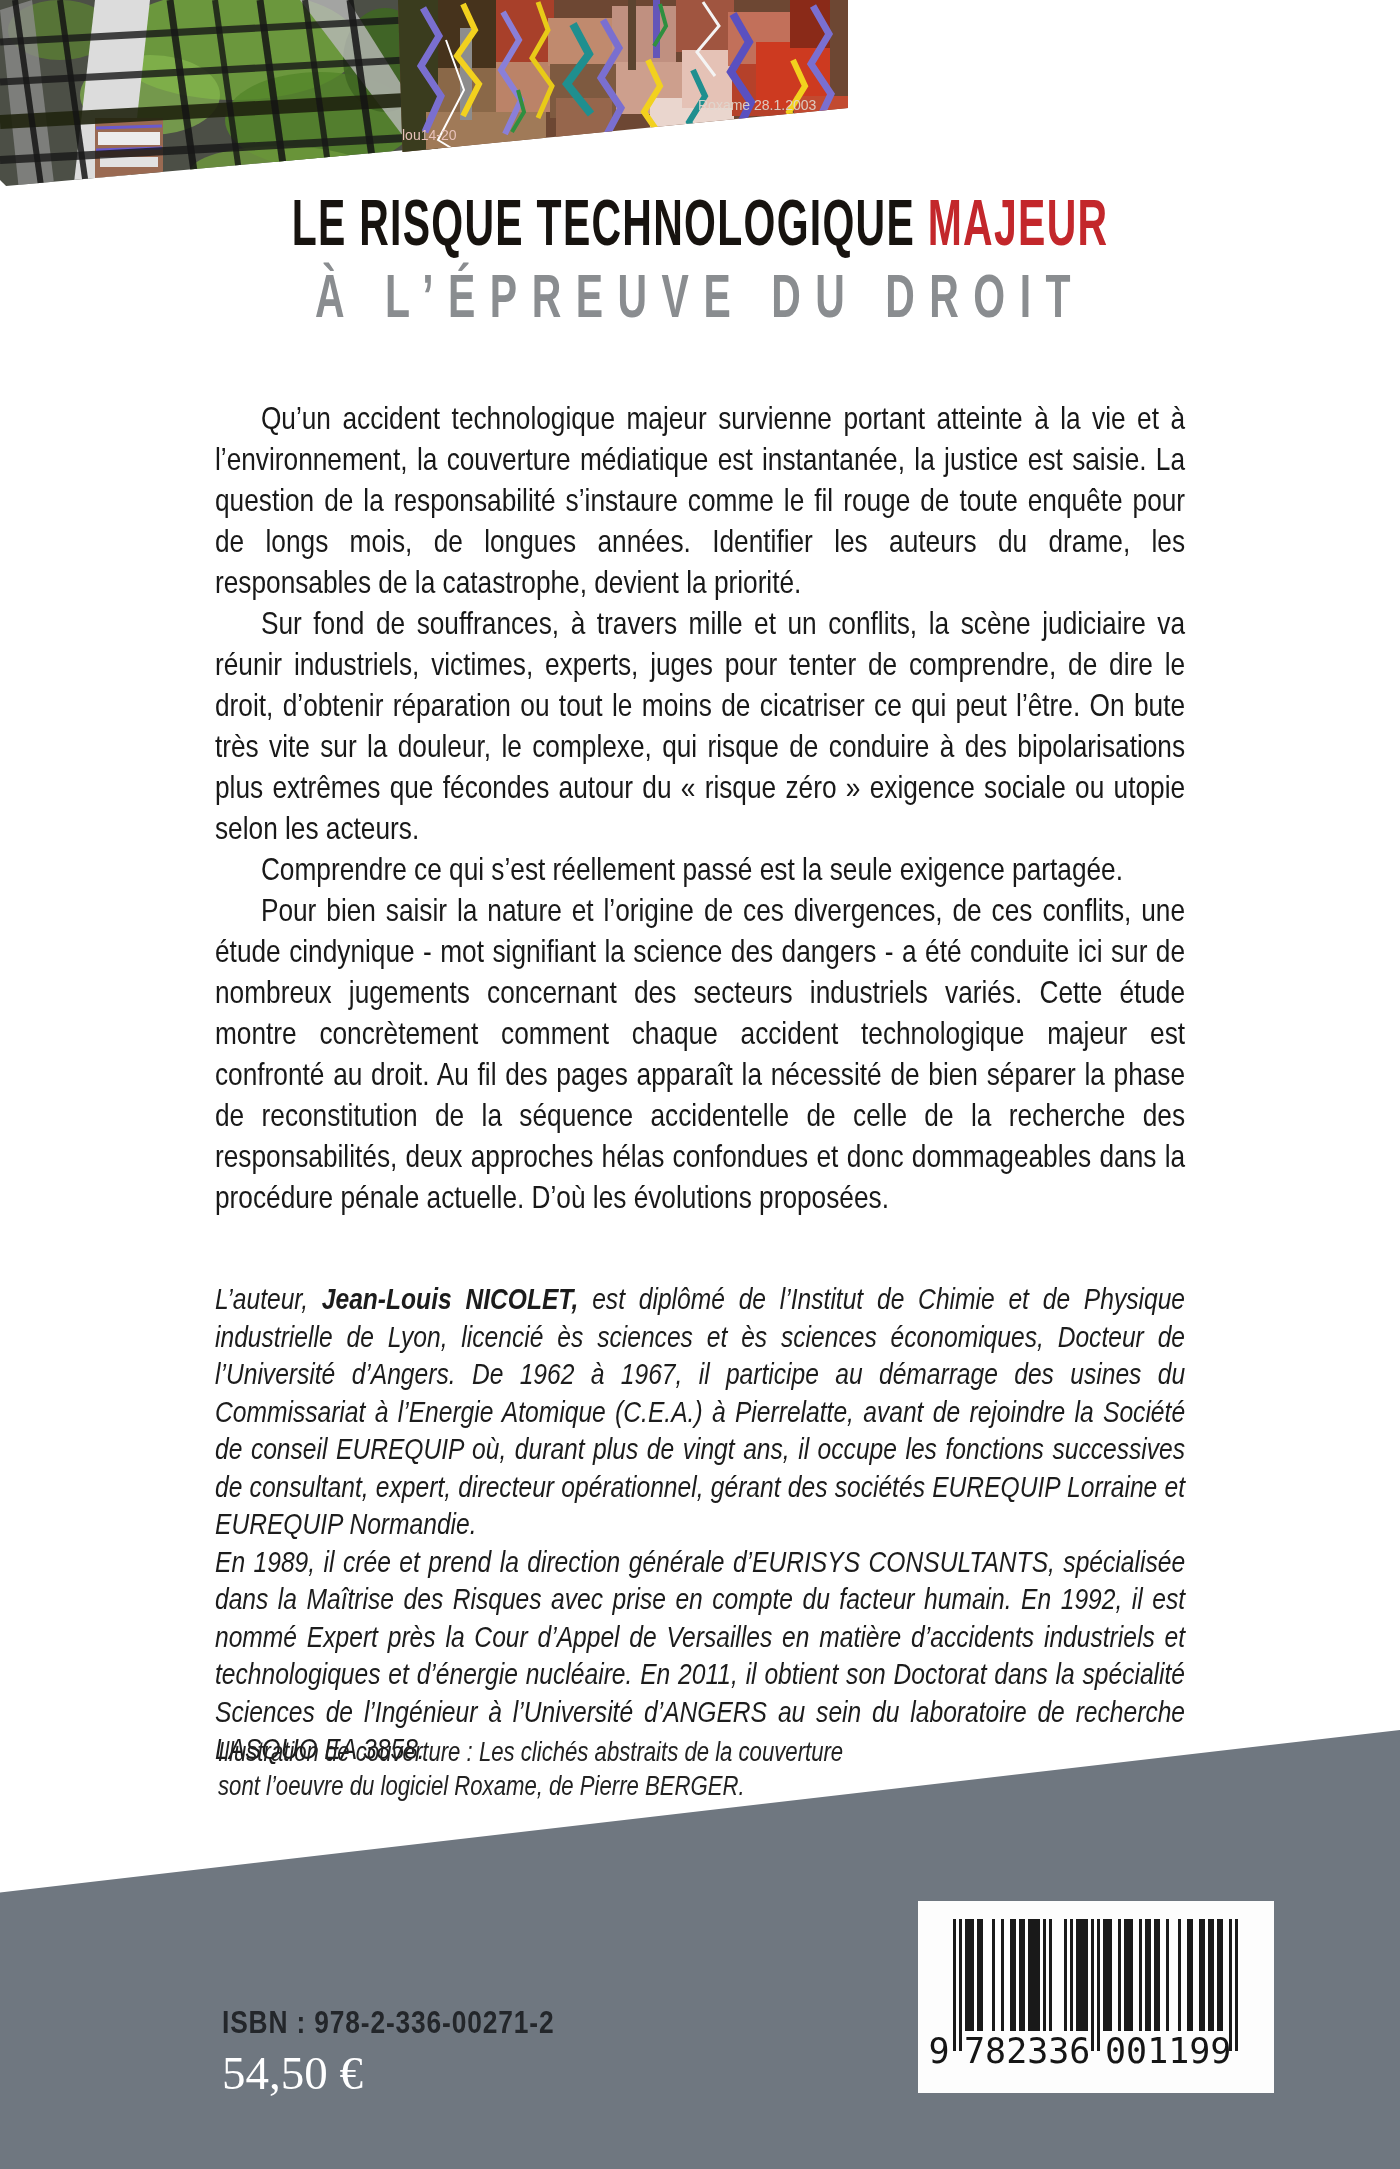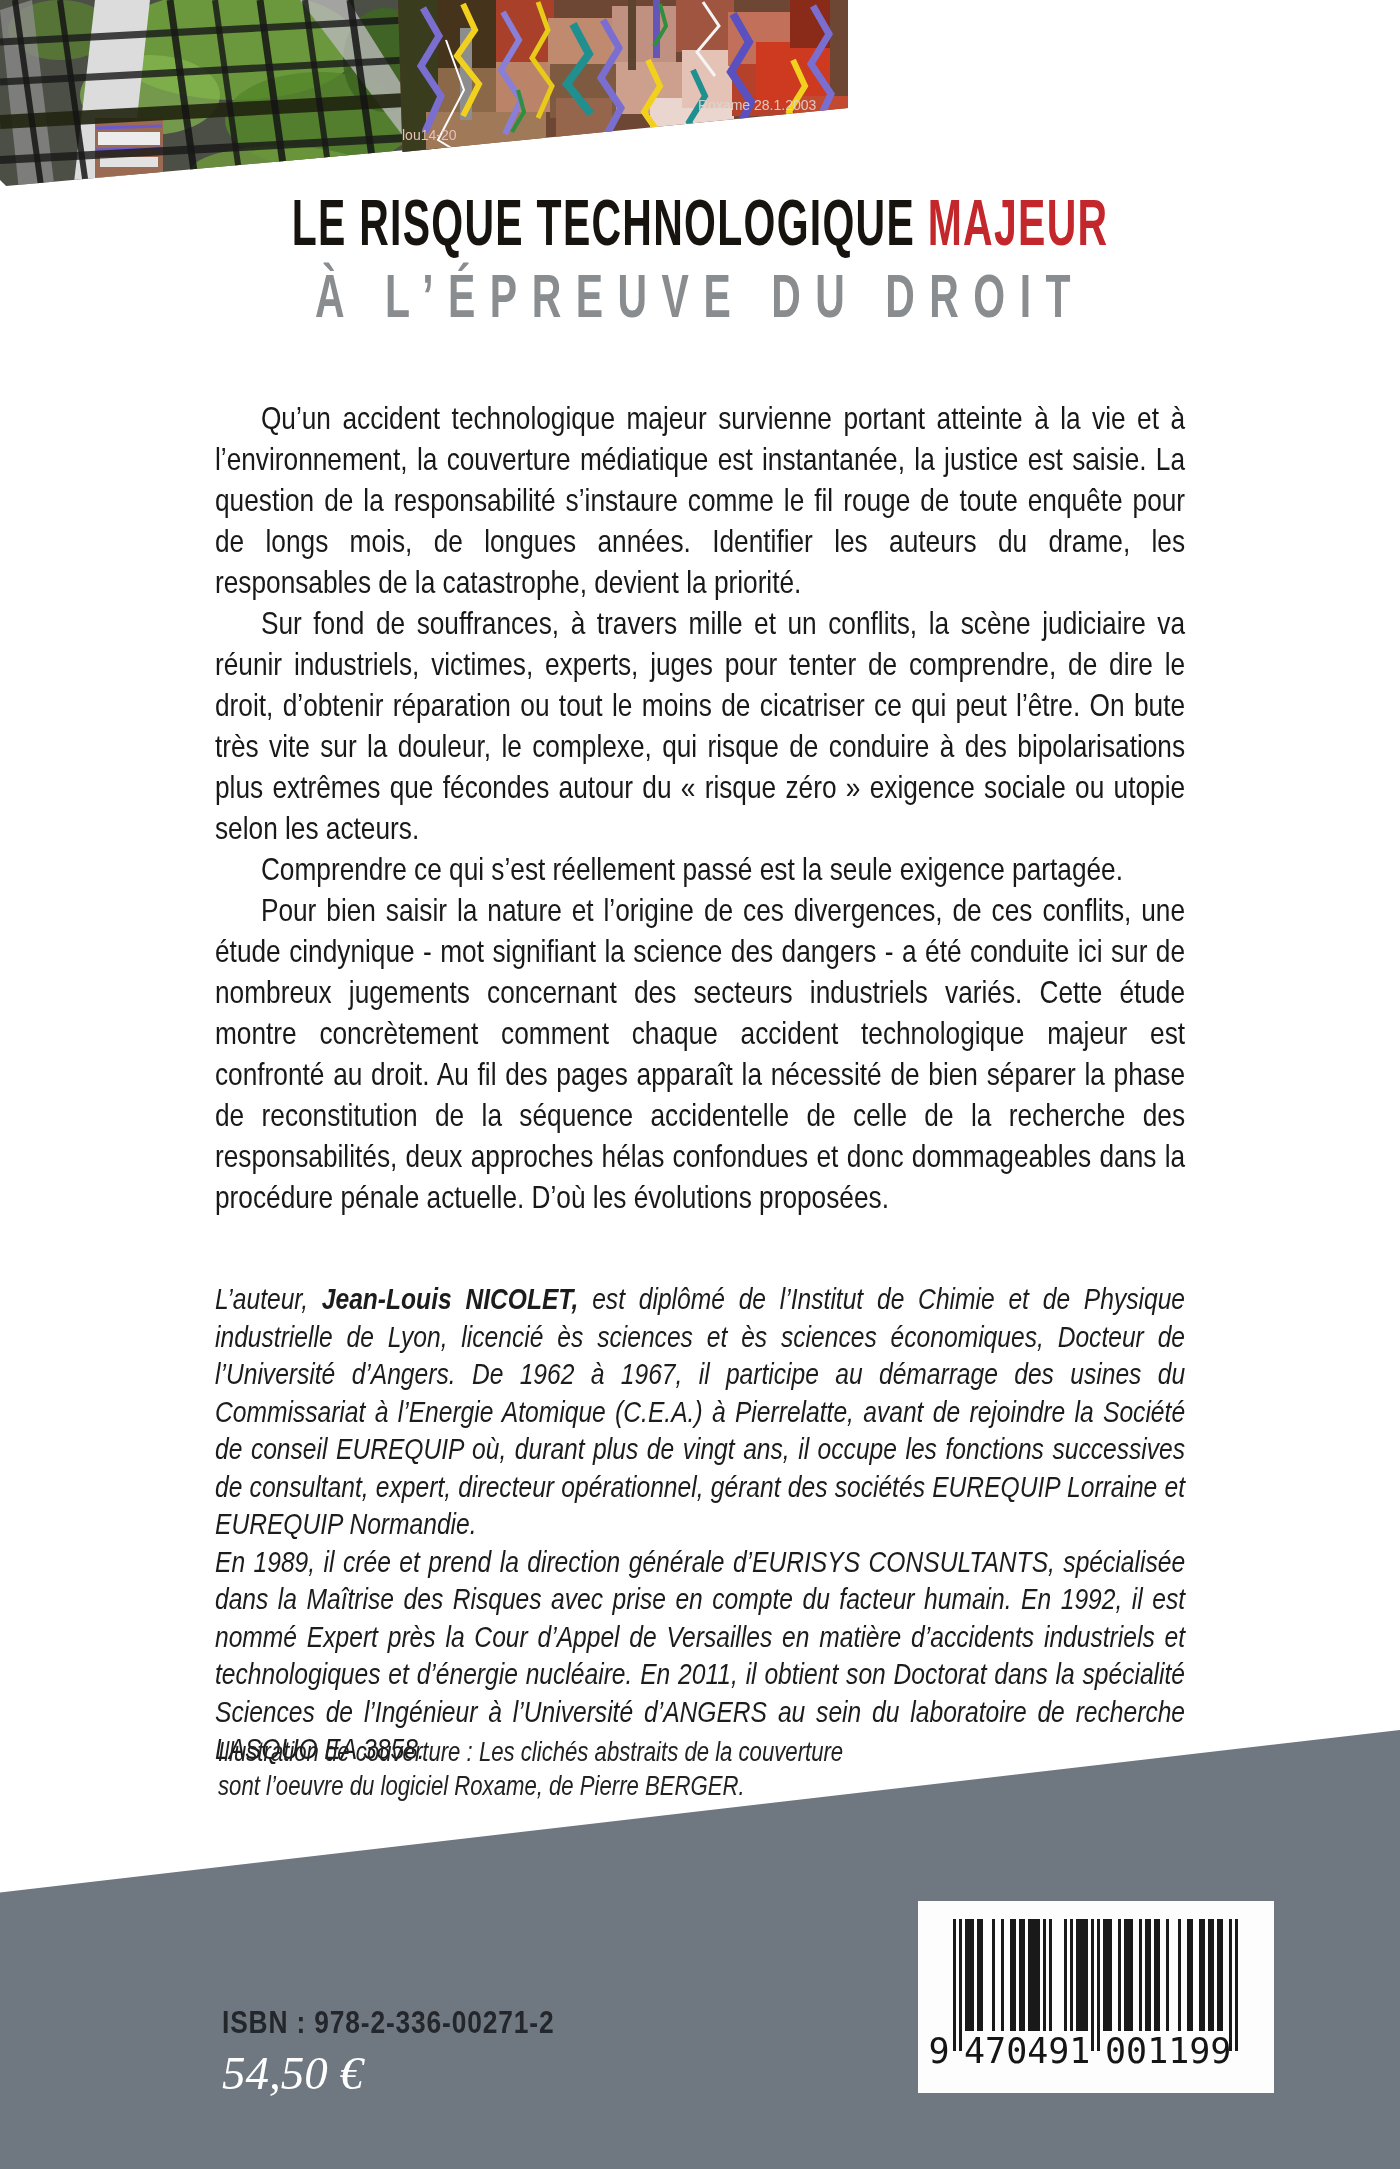--- a/index.html
+++ b/index.html
@@ -74,21 +74,20 @@
     font-size:31px;font-weight:bold;color:#23262a;
     letter-spacing:1px;
     transform:scaleX(0.85);transform-origin:0 0;
     white-space:nowrap;
   }
   .price{
     position:absolute;left:222px;top:2046px;
     font-family:"Liberation Serif",serif;
     font-size:47px;color:#ffffff;
     white-space:nowrap;
-    font-style:italic;
   }
 
   
   .barcode-box{
     position:absolute;left:918px;top:1901px;width:356px;height:192px;
     background:#fdfdfd;
   }
   .barcode-box svg{position:absolute;left:35px;top:18px;}
   .barcode-digits span{
     position:absolute;top:130px;
@@ -254,18 +253,18 @@
         <rect x="249" y="0" width="3" height="112"></rect>
         <rect x="255" y="0" width="3" height="112"></rect>
         <rect x="258" y="0" width="3" height="112"></rect>
         <rect x="264" y="0" width="3" height="112"></rect>
         <rect x="267" y="0" width="3" height="112"></rect>
         <rect x="276" y="0" width="3" height="132"></rect>
         <rect x="282" y="0" width="3" height="132"></rect>
       </svg>
     <div class="barcode-digits">
       <span class="bd-first">9</span>
-      <span class="bd-left">470491</span>
+      <span class="bd-left">782336</span>
       <span class="bd-right">001199</span>
     </div>
   </div>
 
 </div>
 
 </body></html>

